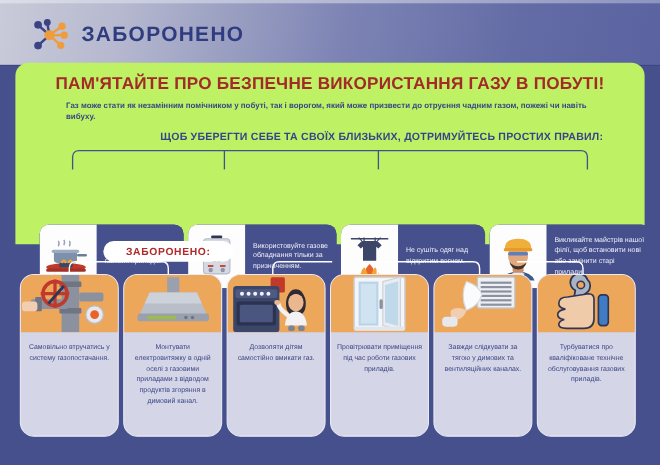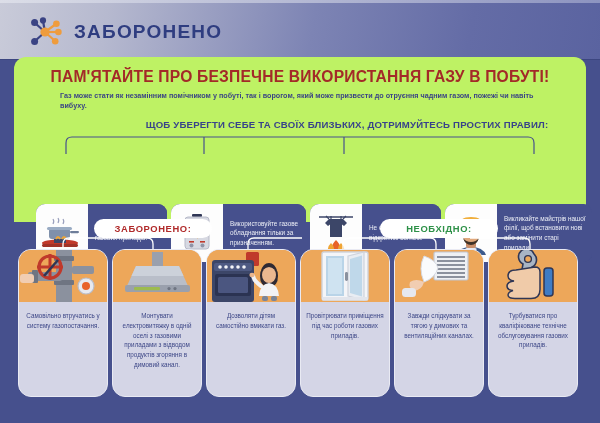--- a/index.html
+++ b/index.html
@@ -311,23 +311,20 @@
         </div>
         <div class="tc-text">Викликайте майстрів нашої філії, щоб встановити нові або замінити старі прилади.</div>
       </div>
 
     </div>
   </div>
 
   <div class="pill pill-forbidden">
     <span>ЗАБОРОНЕНО:</span>
   </div>
-  <div class="pill pill-required">
-    <span>НЕОБХІДНО:</span>
-  </div>
 
   <div class="bottom-connectors">
     <svg width="600" height="18" viewBox="0 0 600 18">
       <path d="M63 18 L63 8 Q63 2 69 2 L147 2 Q153 2 153 8 L153 18" fill="none" stroke="#ffffff" stroke-width="1.3"></path>
       <path d="M248 18 L248 8 Q248 2 254 2 L302 2" fill="none" stroke="#ffffff" stroke-width="1.3"></path>
       <path d="M343 18 L343 8 Q343 2 349 2 L430 2 Q436 2 436 8 L436 18" fill="none" stroke="#ffffff" stroke-width="1.3"></path>
       <path d="M530 18 L530 8 Q530 2 524 2 L470 2" fill="none" stroke="#ffffff" stroke-width="1.3"></path>
     </svg>
   </div>
 

